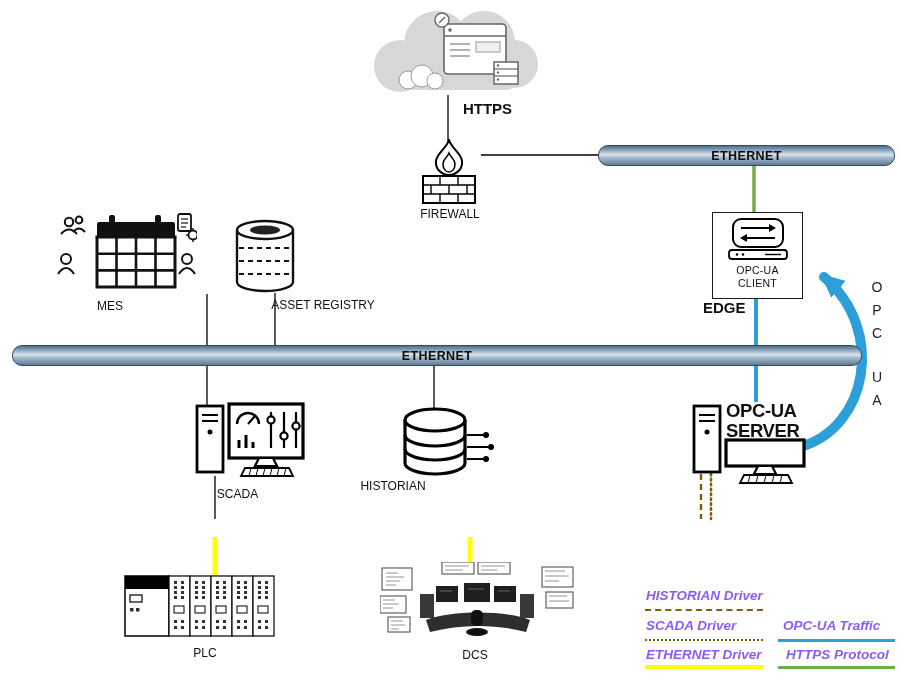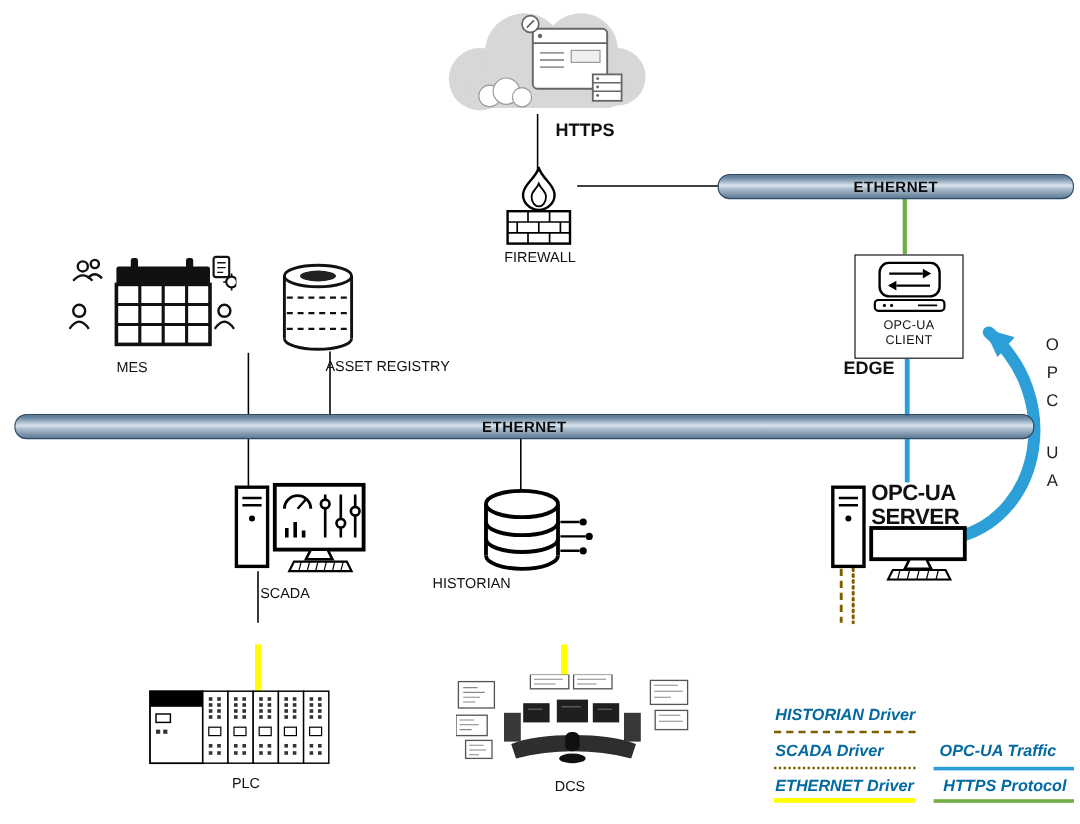--- a/index.html
+++ b/index.html
@@ -22,21 +22,21 @@
             border:1.3px solid #1a1a1a;z-index:2;text-align:center;}
   #edge-box .devtxt{font-size:10.5px;letter-spacing:.3px;line-height:13px;}
   
   #opcua-server-text{position:absolute;left:726px;top:401px;z-index:3;font-weight:bold;
             font-size:18.5px;line-height:19.5px;letter-spacing:-.4px;}
   
   .vert{position:absolute;left:869px;z-index:3;font-size:14px;color:#222;width:16px;text-align:center;}
   .vert span{display:block;line-height:23px;}
   
   .legend-label{position:absolute;font-style:italic;font-weight:600;font-size:13.5px;
-                color:#0369a1;z-index:3;white-space:nowrap;}
+                color:#8b5cf6;z-index:3;white-space:nowrap;}
   .legend-line{position:absolute;z-index:3;}
   .legend-line.dashed{border-top:2.4px dashed var(--c-driver,#7f6000);height:0;}
   .legend-line.dotted{border-top:2.6px dotted var(--c-driver,#7f6000);height:0;}
   .legend-line.yellow{background:var(--c-fieldbus,#ffff00);height:4px;}
   .legend-line.blue{background:var(--c-opcua,#2d9fd8);height:3px;}
   .legend-line.green{background:var(--c-https,#70ad47);height:3px;}
   
   .ln{stroke:#000;stroke-width:1.3;fill:none;}
   .ln--green{stroke:var(--c-https,#70ad47);stroke-width:3.5;fill:none;}
   .ln--blue{stroke:var(--c-opcua,#2d9fd8);stroke-width:4;fill:none;}

